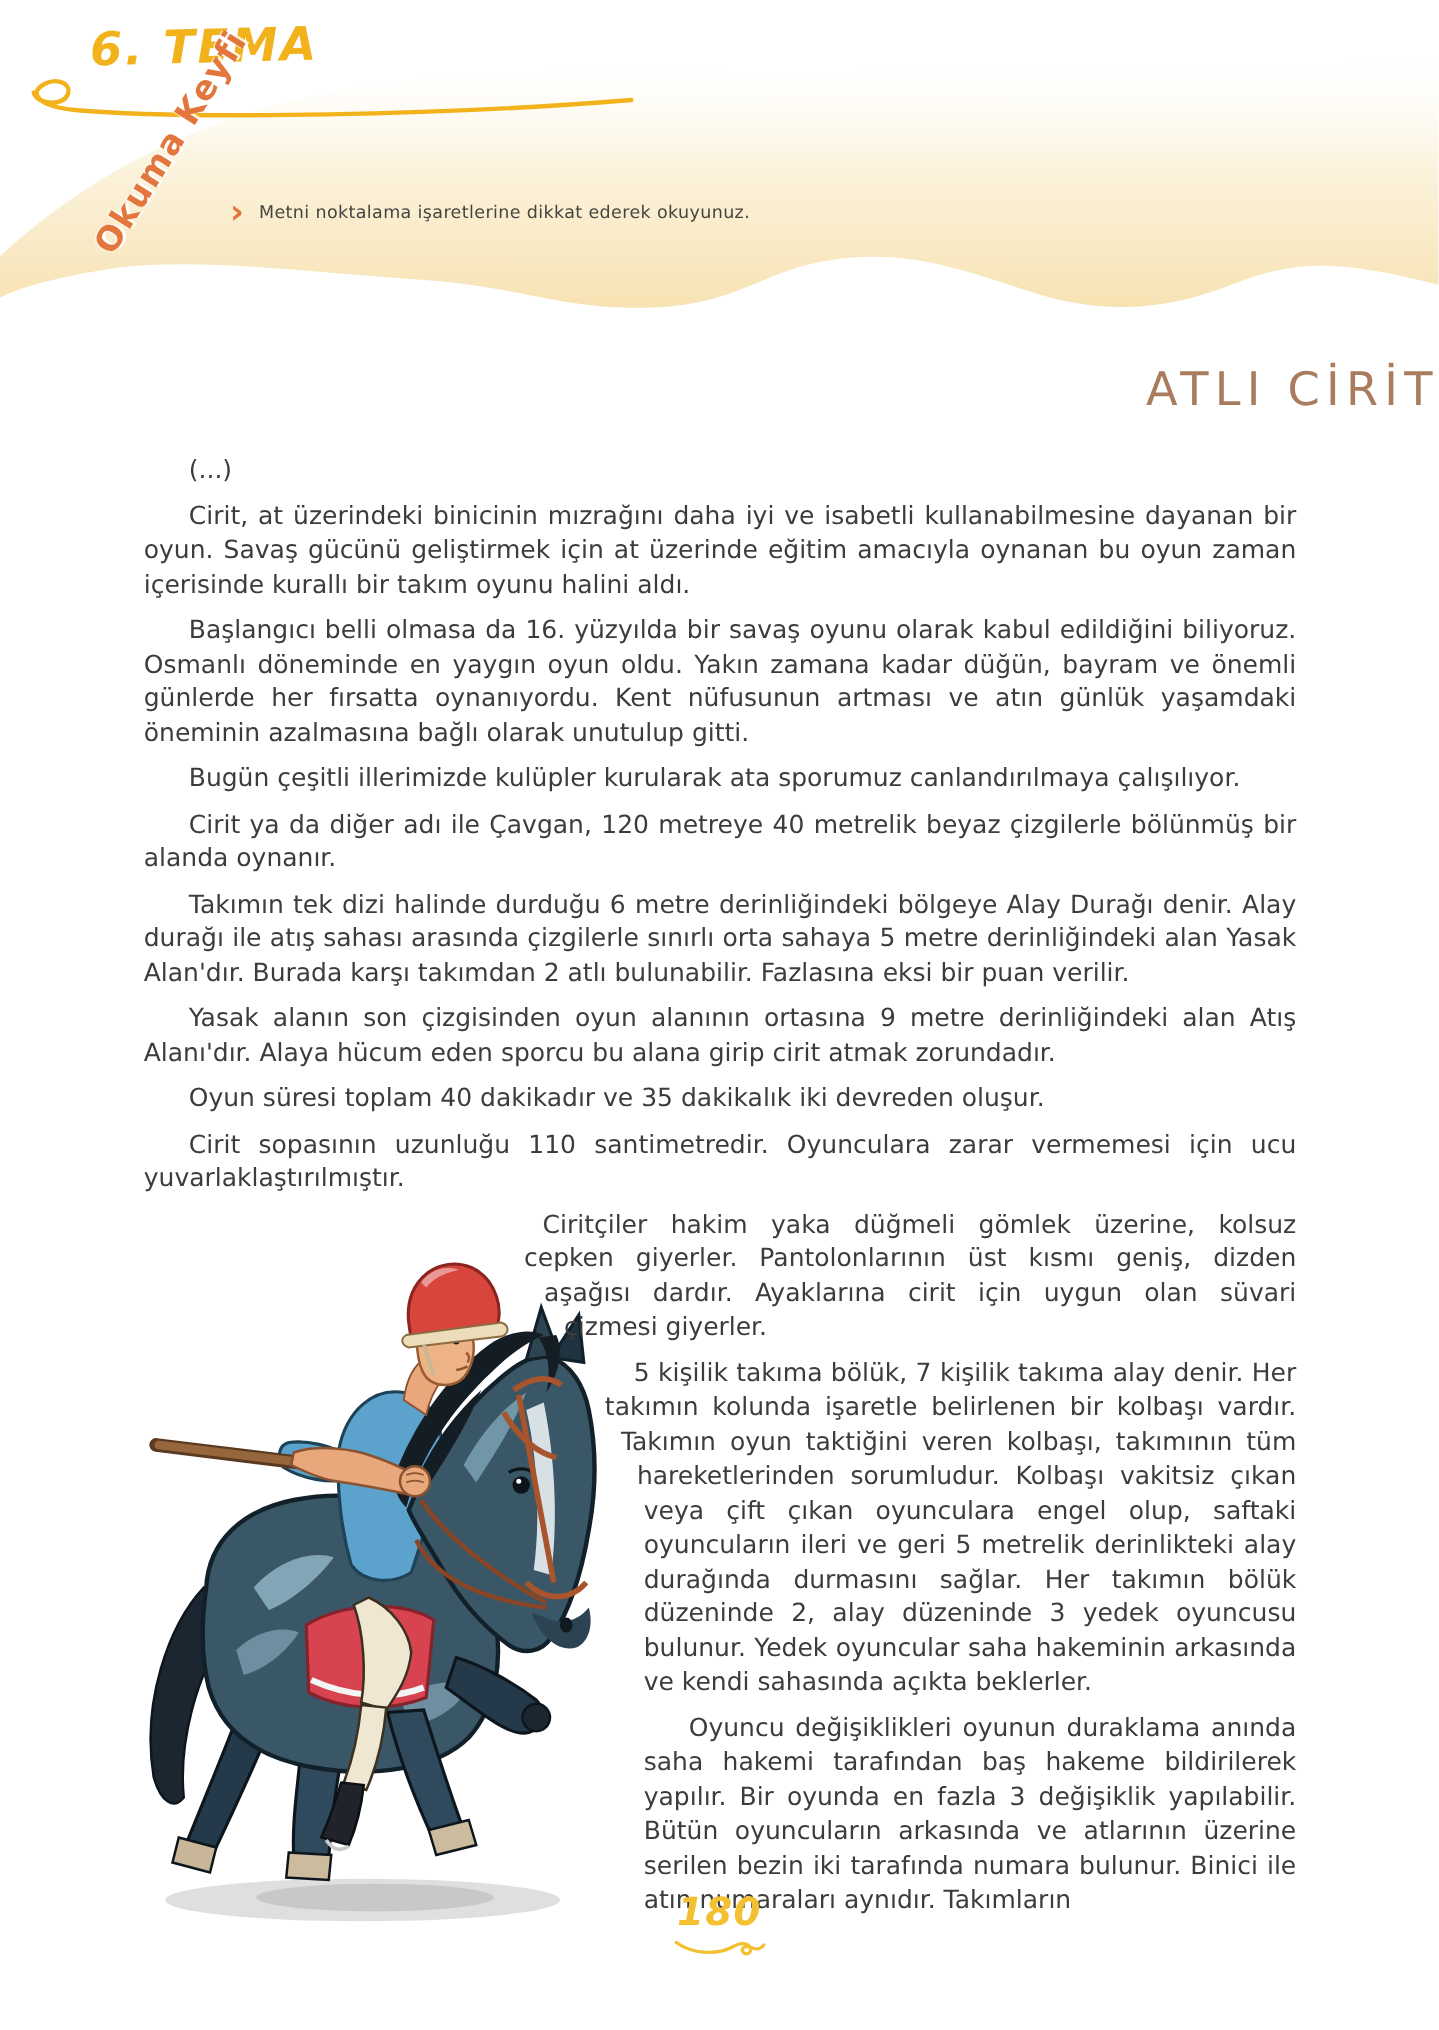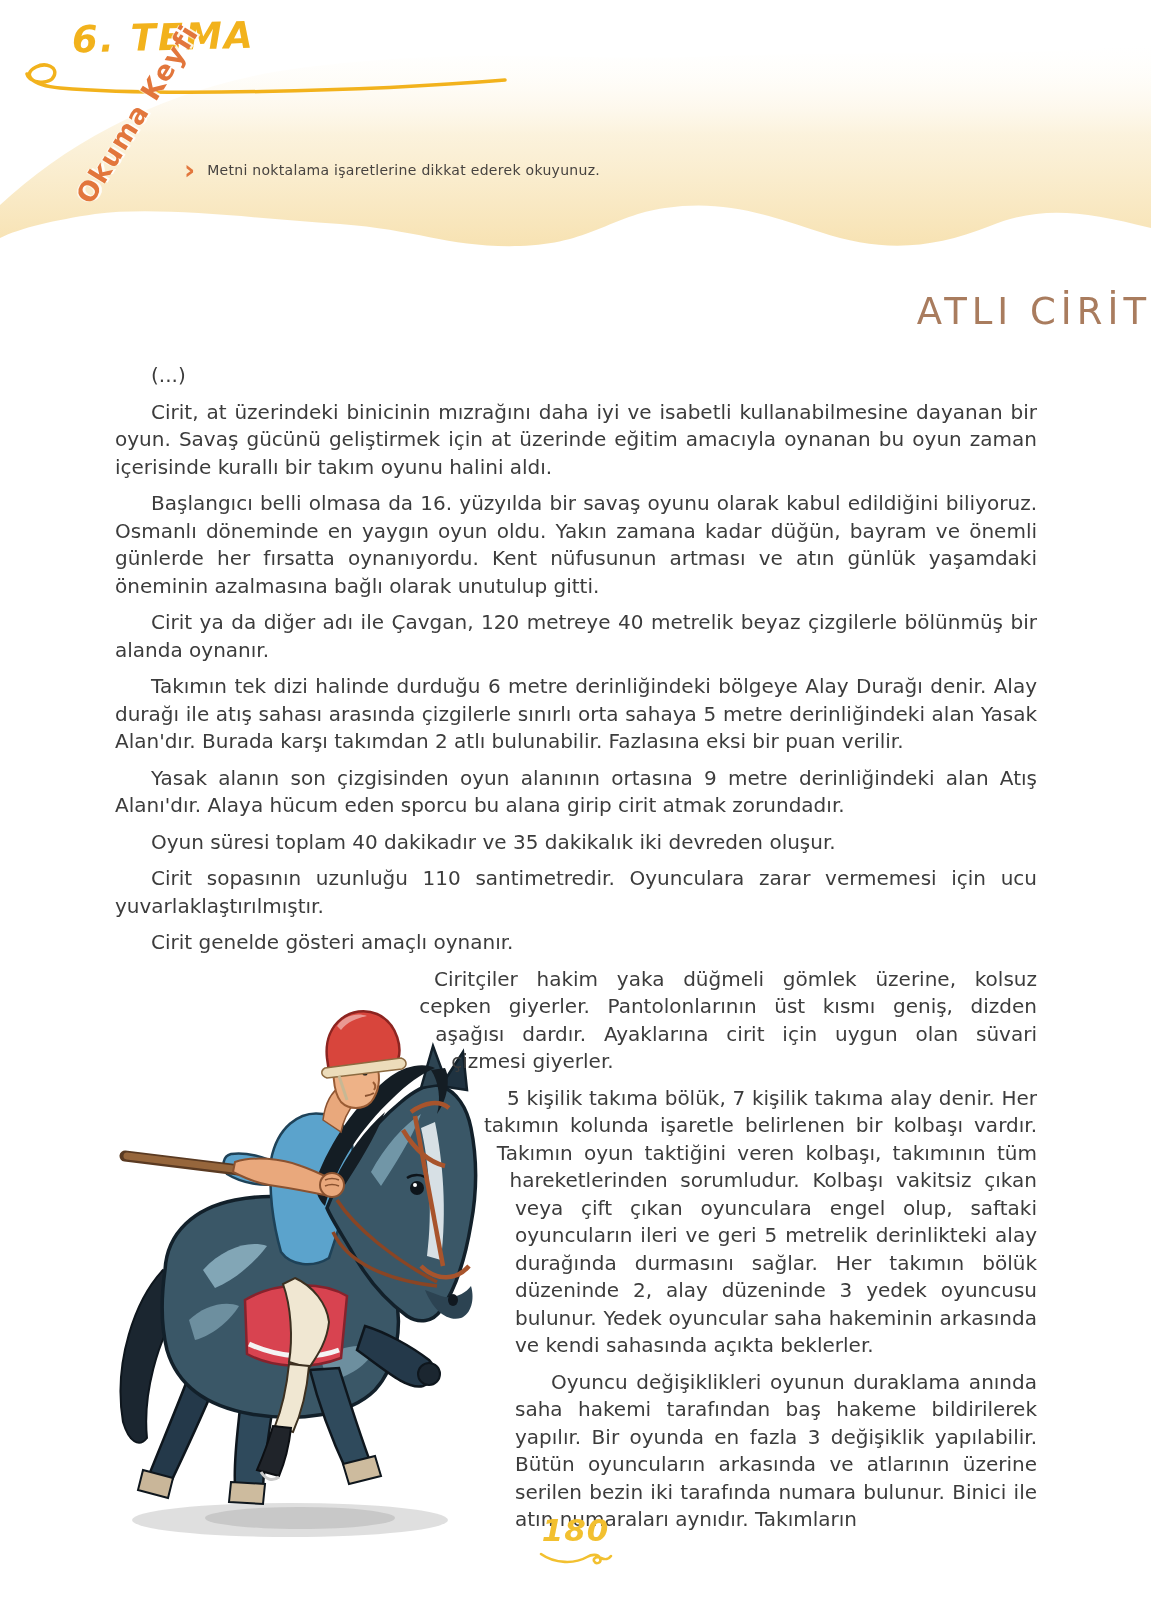--- a/index.html
+++ b/index.html
@@ -95,26 +95,26 @@
     <span class="instruction-text">Metni noktalama işaretlerine dikkat ederek okuyunuz.</span>
   </div>
 
   <div class="page-title">ATLI CİRİT</div>
 
   <div class="article">
     <div>
         <p>(...)</p>
         <p>Cirit, at üzerindeki binicinin mızrağını daha iyi ve isabetli kullanabilmesine dayanan bir oyun. Savaş gücünü geliştirmek için at üzerinde eğitim amacıyla oynanan bu oyun zaman içerisinde kurallı bir takım oyunu halini aldı.</p>
         <p>Başlangıcı belli olmasa da 16. yüzyılda bir savaş oyunu olarak kabul edildiğini biliyoruz. Osmanlı döneminde en yaygın oyun oldu. Yakın zamana kadar düğün, bayram ve önemli günlerde her fırsatta oynanıyordu. Kent nüfusunun artması ve atın günlük yaşamdaki öneminin azalmasına bağlı olarak unutulup gitti.</p>
+        <p>Bugün çeşitli illerimizde kulüpler kurularak ata sporumuz canlandırılmaya çalışılıyor.</p>
         <p>Cirit ya da diğer adı ile Çavgan, 120 metreye 40 metrelik beyaz çizgilerle bölünmüş bir alanda oynanır.</p>
         <p>Takımın tek dizi halinde durduğu 6 metre derinliğindeki bölgeye Alay Durağı denir. Alay durağı ile atış sahası arasında çizgilerle sınırlı orta sahaya 5 metre derinliğindeki alan Yasak Alan'dır. Burada karşı takımdan 2 atlı bulunabilir. Fazlasına eksi bir puan verilir.</p>
         <p>Yasak alanın son çizgisinden oyun alanının ortasına 9 metre derinliğindeki alan Atış Alanı'dır. Alaya hücum eden sporcu bu alana girip cirit atmak zorundadır.</p>
         <p>Oyun süresi toplam 40 dakikadır ve 35 dakikalık iki devreden oluşur.</p>
         <p>Cirit sopasının uzunluğu 110 santimetredir. Oyunculara zarar vermemesi için ucu yuvarlaklaştırılmıştır.</p>
-        <p>Cirit genelde gösteri amaçlı oynanır.</p>
       </div>
 
     <div class="wrap-section">
       <div class="illustration-float">
         <svg width="420" height="585" viewBox="0 0 420 585">
 
           <ellipse cx="205" cy="550" rx="158" ry="17" fill="#bfbfbf" opacity="0.5"></ellipse>
           <ellipse cx="215" cy="548" rx="95" ry="11" fill="#9f9f9f" opacity="0.35"></ellipse>
 
           <path d="M78,300 C50,330 28,392 38,452 C44,472 54,478 62,468 C58,428 70,370 100,330 C92,314 86,305 78,300 Z" fill="#1b2630" stroke="#0e161d" stroke-width="2"></path>

